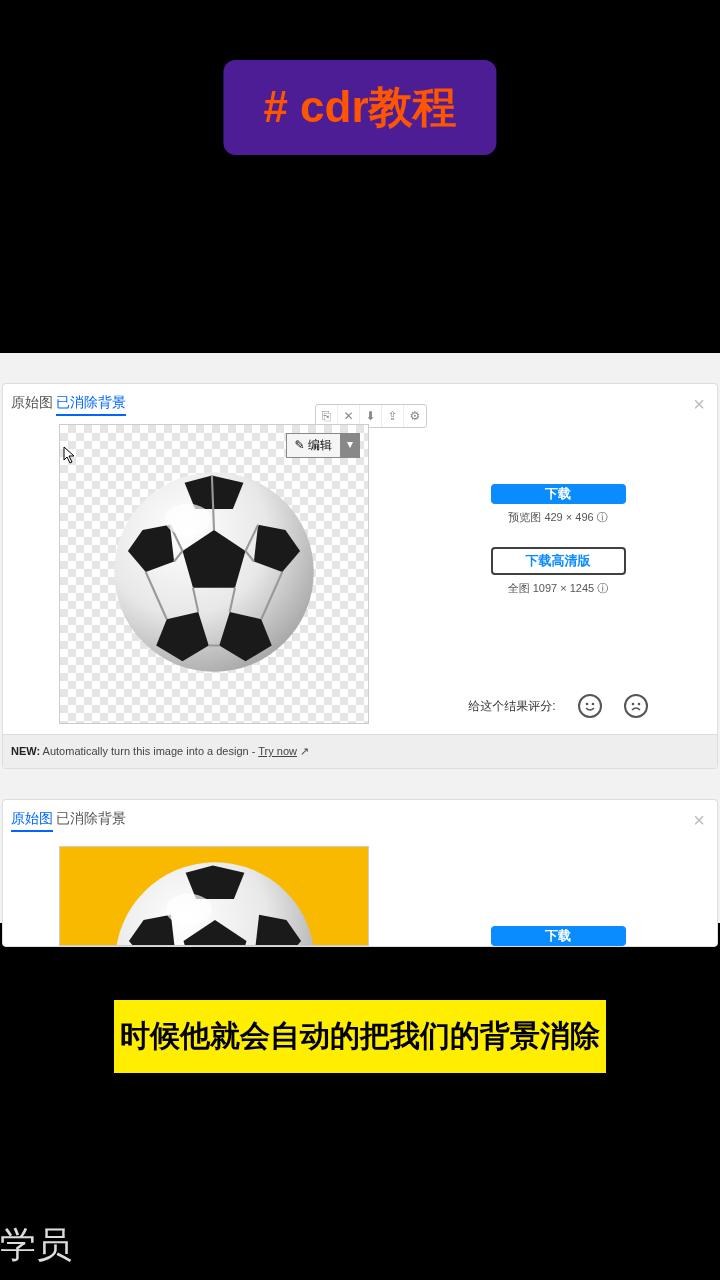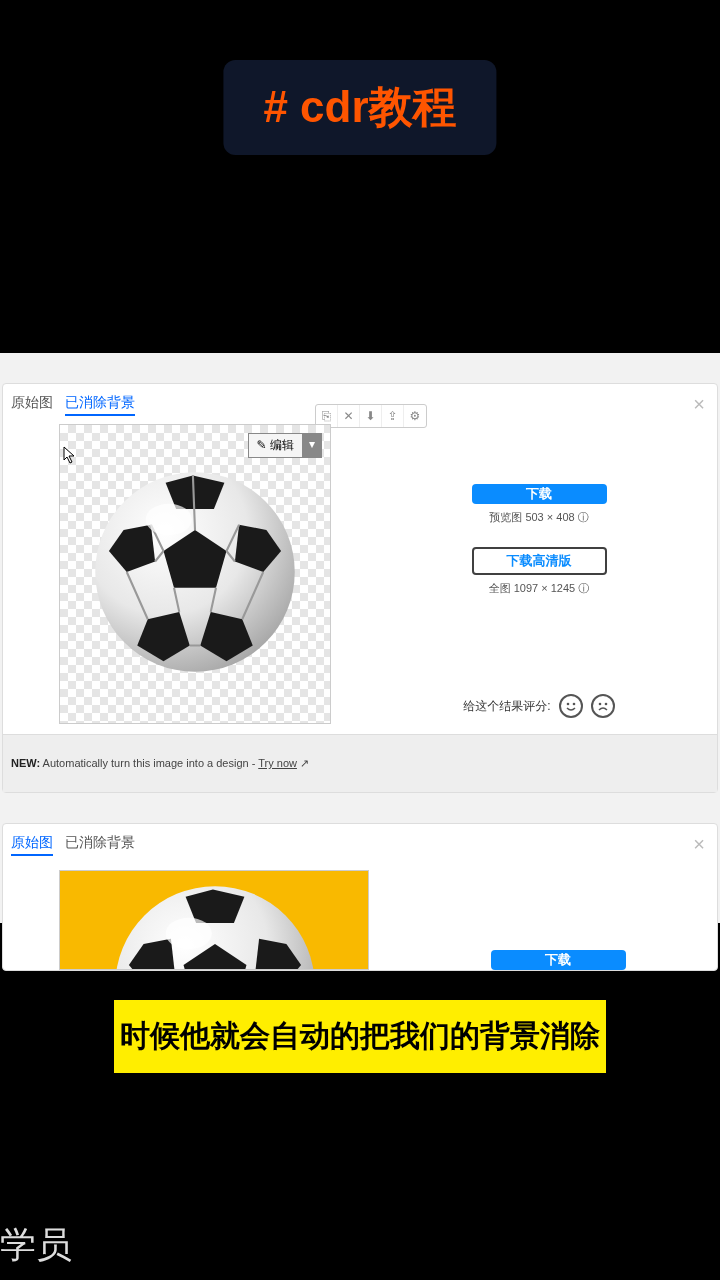--- a/index.html
+++ b/index.html
@@ -9,21 +9,21 @@
   background: #000;
   font-family: Arial, "Microsoft YaHei", sans-serif;
   overflow: hidden;
   position: relative;
 }
 .hashtag-badge {
   position: absolute;
   top: 60px;
   left: 50%;
   transform: translateX(-50%);
-  background: #0f172a;
+  background: #4c1d95;
   border-radius: 12px;
   padding: 18px 40px;
   font-size: 44px;
   font-weight: bold;
   color: #ff5500;
   z-index: 100;
 }
 .app-area {
   position: absolute;
   top: 353px;
@@ -44,21 +44,21 @@
   position: absolute;
   top: 10px;
   right: 12px;
   color: #bbb;
   font-size: 20px;
   cursor: pointer;
   line-height: 1;
 }
 .tabs {
   display: flex;
-  gap: 12px;
+  gap: 3px;
   padding: 10px 8px 4px 8px;
   font-size: 14px;
 }
 .tab { color: #333; cursor: pointer; }
 .tab.inactive { color: #555; }
 .tab.active {
   color: #0066ff;
   border-bottom: 2px solid #0066ff;
   padding-bottom: 2px;
 }
@@ -83,21 +83,21 @@
   border-right: 1px solid #eee;
   cursor: pointer;
 }
 .toolbar span:last-child { border-right: none; }
 .main-content {
   display: flex;
   padding: 4px 10px 10px 56px;
   gap: 40px;
 }
 .preview {
-  width: 272px;
+  width: 310px;
   height: 300px;
   border: 1px solid #ccc;
   position: relative;
   background-image:
     linear-gradient(45deg, #e5e5e5 25%, transparent 25%),
     linear-gradient(-45deg, #e5e5e5 25%, transparent 25%),
     linear-gradient(45deg, transparent 75%, #e5e5e5 75%),
     linear-gradient(-45deg, transparent 75%, #e5e5e5 75%);
   background-size: 16px 16px;
   background-position: 0 0, 0 8px, 8px -8px, -8px 0;
@@ -157,39 +157,39 @@
   font-weight: bold;
   cursor: pointer;
   margin-top: 14px;
 }
 .dim-text { font-size: 11px; color: #555; margin-bottom: 2px; }
 .dim-text .info { font-size: 11px; }
 .rating-row {
   margin-top: 90px;
   display: flex;
   align-items: center;
-  gap: 8px;
+  gap: 22px;
   font-size: 12px;
   color: #333;
 }
 .rating-row .face {
   width: 24px;
   height: 24px;
   border: 2px solid #555;
   border-radius: 50%;
   display: flex;
   align-items: center;
   justify-content: center;
   font-size: 12px;
   color: #555;
   cursor: pointer;
 }
 .newbanner {
   background: #eee;
-  padding: 22px 8px;
+  padding: 10px 8px;
   font-size: 11px;
   color: #444;
   border-top: 1px solid #ddd;
 }
 .newbanner b { color: #222; }
 .newbanner a { color: #444; text-decoration: underline; cursor: pointer; }
 .card2-content {
   display: flex;
   padding: 10px 10px 0 56px;
   gap: 40px;
@@ -283,21 +283,21 @@
             <polygon points="145,145 115,138 105,170 130,185 155,170" fill="#1a1a1a"></polygon>
             <path d="M100 60 L98 8 M130 80 L142 55 M70 80 L58 55 M80 115 L85 138 M120 115 L115 138 M62 90 L70 80 M138 90 L130 80 M35 100 L55 145 M165 100 L145 145 M95 170 L105 170" stroke="#999" stroke-width="2" fill="none"></path>
             <ellipse cx="75" cy="50" rx="22" ry="15" fill="#ffffff" opacity="0.7"></ellipse>
           </svg>
         </div>
       </div>
 
       <div class="side-panel">
         <button class="btn-primary">下载</button>
         <div class="dim-text">
-          <span>预览图</span> <span>503 × 408</span> <span class="info">ⓘ</span>
+          <span>预览图</span> <span>429 × 496</span> <span class="info">ⓘ</span>
         </div>
         <button class="btn-outline">下载高清版</button>
         <div class="dim-text">
           <span>全图</span> <span>1097 × 1245</span> <span class="info">ⓘ</span>
         </div>
         <div class="rating-row">
           <span>给这个结果评分:</span>
           <span class="face">
             <svg width="20" height="20" viewBox="0 0 20 20">
                 <circle cx="7" cy="8" r="1.3" fill="#555"></circle>

